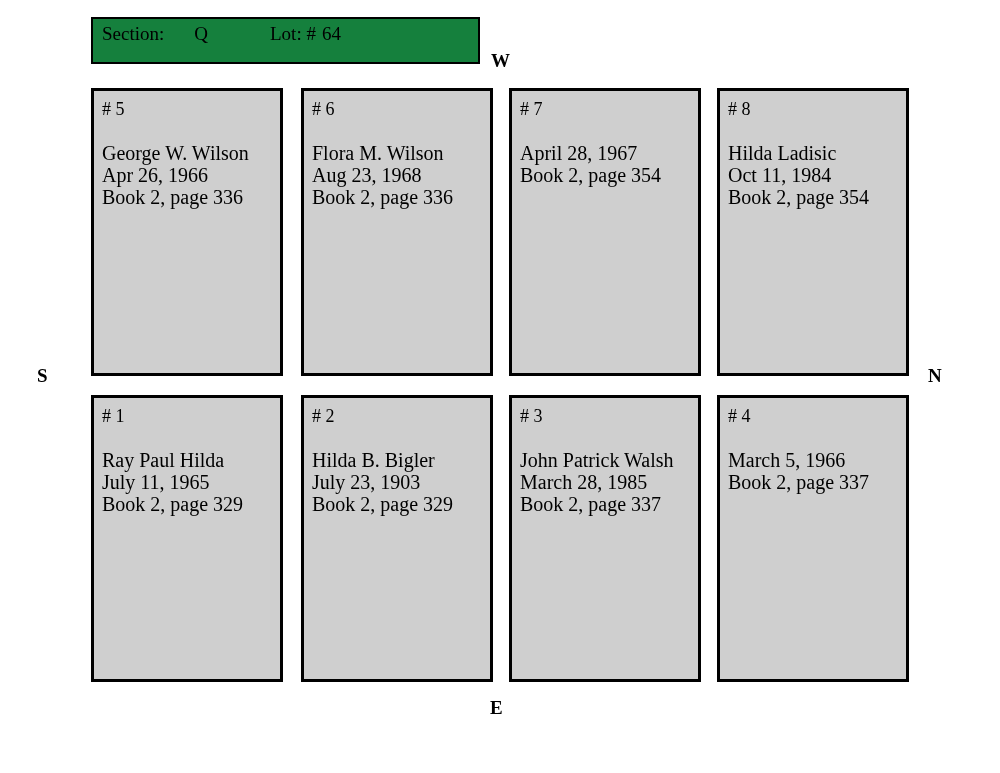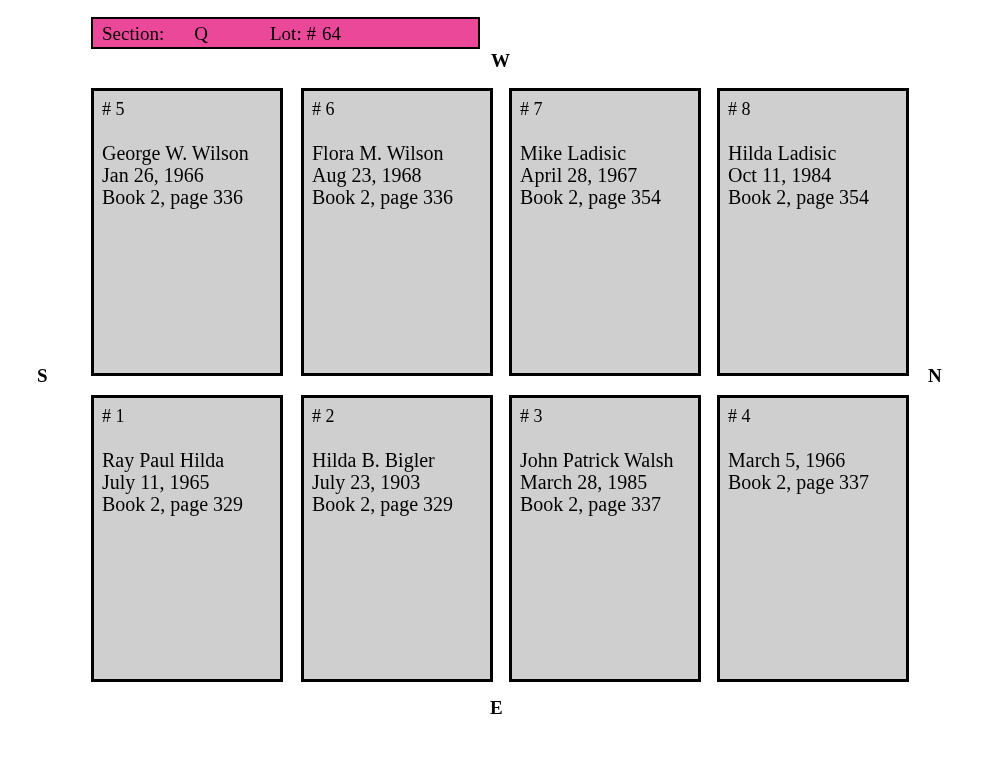--- a/index.html
+++ b/index.html
@@ -23,23 +23,23 @@
     width: 1000px;
     height: 773px;
   }
 
   
   .header-box {
     position: absolute;
     left: 91px;
     top: 17px;
     width: 389px;
-    height: 32px;
+    height: 47px;
     border: 2px solid #000000;
-    background: #ec4899;
+    background: #15803d;
     box-sizing: border-box;
   }
   .header-row {
     position: absolute;
     left: 9px;
     top: 4px;
     white-space: nowrap;
     font-size: 19px;
     line-height: 22px;
   }
@@ -118,38 +118,37 @@
 
   <div class="compass compass-w">W</div>
   <div class="compass compass-n">N</div>
   <div class="compass compass-e">E</div>
   <div class="compass compass-s">S</div>
 
   <div class="plot row-top col-1">
     <div class="plot-number"># 5</div>
     <div class="plot-details">
       <div>George W. Wilson</div>
-      <div>Jan 26, 1966</div>
+      <div>Apr 26, 1966</div>
       <div>Book 2, page 336</div>
     </div>
   </div>
 
   <div class="plot row-top col-2">
     <div class="plot-number"># 6</div>
     <div class="plot-details">
       <div>Flora M. Wilson</div>
       <div>Aug 23, 1968</div>
       <div>Book 2, page 336</div>
     </div>
   </div>
 
   <div class="plot row-top col-3">
     <div class="plot-number"># 7</div>
     <div class="plot-details">
-      <div>Mike Ladisic</div>
       <div>April 28, 1967</div>
       <div>Book 2, page 354</div>
     </div>
   </div>
 
   <div class="plot row-top col-4">
     <div class="plot-number"># 8</div>
     <div class="plot-details">
       <div>Hilda Ladisic</div>
       <div>Oct 11, 1984</div>

